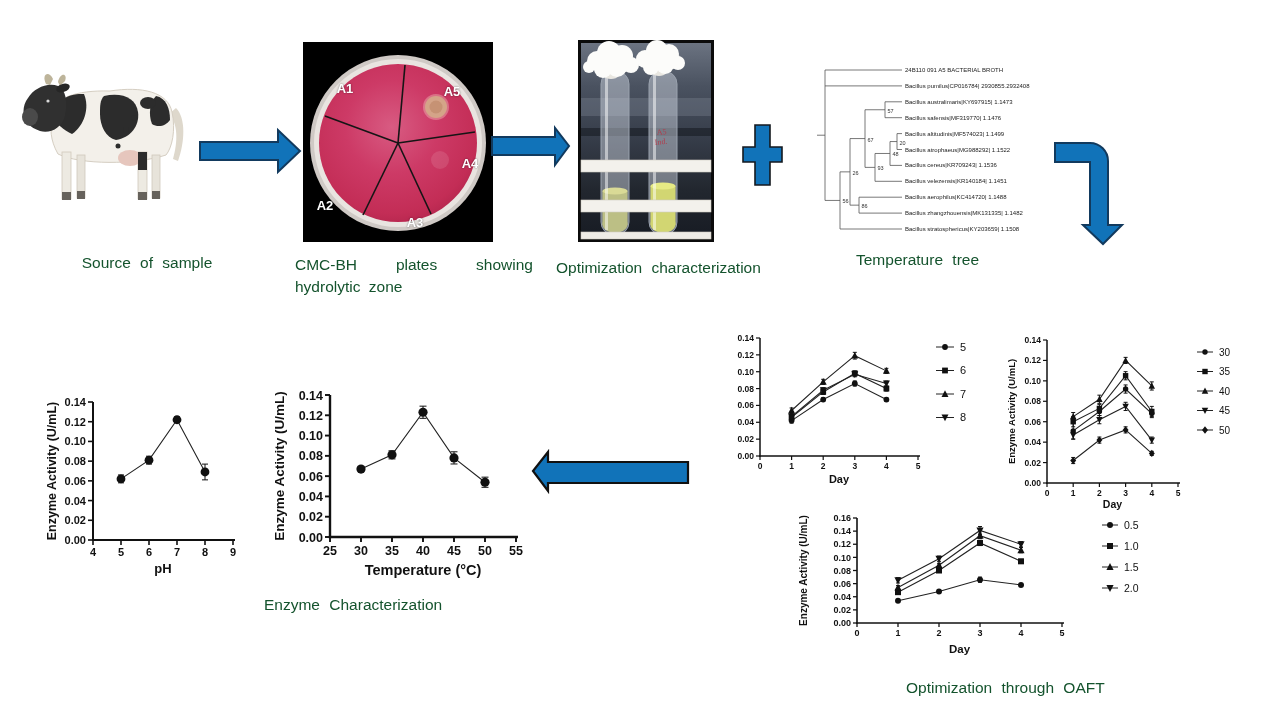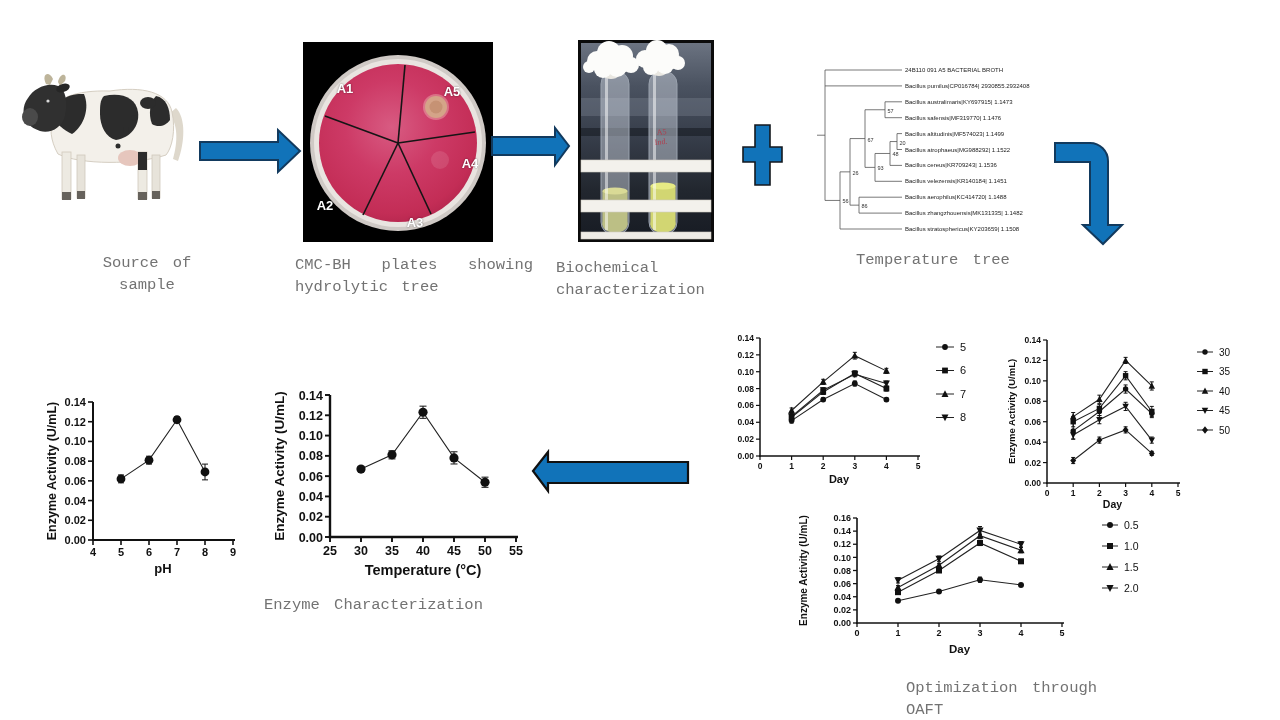--- a/index.html
+++ b/index.html
@@ -1,20 +1,20 @@
 <!DOCTYPE html>
 <html><head>
 <meta charset="utf-8">
 <style>
   html,body{margin:0;padding:0;background:#fff;}
   #fig{position:relative;width:1280px;height:720px;background:#fff;overflow:hidden;
        font-family:"Liberation Sans",sans-serif;}
   .abs{position:absolute;}
-  .caption{position:absolute;font-family:Liberation Mono, monospace;font-size:15.5px;
-           color:#737373;word-spacing:5px;line-height:1.45;}
+  .caption{position:absolute;font-family:Liberation Sans, sans-serif;font-size:15.5px;
+           color:#14532d;word-spacing:5px;line-height:1.45;}
   .caption.just{text-align:justify;word-spacing:4px;}
   .photo-black{position:absolute;background:#000;}
   .tube-frame{position:absolute;border:3px solid #0b0b0b;
       background:linear-gradient(#6b7381 0%,#4a5260 22%,#39404d 45%,#22272f 75%,#171b23 100%);}
   .dish-label{position:absolute;transform:translate(-50%,-50%);color:#ffffff;font-weight:bold;
       font-size:13px;font-family:"Liberation Sans",sans-serif;text-shadow:0 0 2px rgba(0,0,0,.55);}
   svg{overflow:visible;}
 </style>
 </head>
 <body>
@@ -76,21 +76,21 @@
       <circle cx="133" cy="65" r="11" fill="#d4a488"></circle>
       <circle cx="133" cy="65" r="6.5" fill="#c69274"></circle>
       <circle cx="137" cy="118" r="9" fill="rgba(255,235,240,0.12)"></circle>
     </svg>
     <span class="dish-label" style="left:42px;top:46px">A1</span>
     <span class="dish-label" style="left:22px;top:163px">A2</span>
     <span class="dish-label" style="left:112px;top:180px">A3</span>
     <span class="dish-label" style="left:167px;top:121px">A4</span>
     <span class="dish-label" style="left:149px;top:49px">A5</span>
   </div>
-  <div class="caption just" style="left:295px;top:254px;width:238px;">CMC-BH plates showing hydrolytic tree</div>
+  <div class="caption just" style="left:295px;top:254px;width:238px;">CMC-BH plates showing hydrolytic zone</div>
 
   <svg class="abs" style="left:488px;top:118px" width="90" height="55">
     <polygon points="4,19 67,19 67,10 81,28 67,47 67,37 4,37" fill="#1173b9" stroke="#123a5e" stroke-width="2"></polygon>
   </svg>
 
   <div class="tube-frame" style="left:578px;top:40px;width:130px;height:196px;">
     <svg width="130" height="196">
       <rect x="0" y="55" width="130" height="18" fill="#7e8694" opacity="0.35"></rect>
       <rect x="0" y="85" width="130" height="8" fill="#10131a" opacity="0.5"></rect>
 
@@ -134,21 +134,21 @@
           <circle cx="84" cy="22" r="9"></circle>
       </g>
 
       <g>
         <rect x="0" y="117" width="130" height="12" fill="#f3f1ec" stroke="#cfcbc2" stroke-width="0.6"></rect>
         <rect x="0" y="157" width="130" height="12" fill="#f3f1ec" stroke="#cfcbc2" stroke-width="0.6"></rect>
         <rect x="0" y="189" width="130" height="7" fill="#efece6" stroke="#cfcbc2" stroke-width="0.6"></rect>
       </g>
     </svg>
   </div>
-  <div class="caption" style="left:556px;top:257px;width:215px;">Biochemical characterization</div>
+  <div class="caption" style="left:556px;top:257px;width:215px;">Optimization characterization</div>
 
   <svg class="abs" style="left:738px;top:110px" width="50" height="85">
     <path d="M17,15 H32 V37 H44 V52 H32 V75 H17 V52 H5 V37 H17 Z" fill="#1173b9" stroke="#15191f" stroke-width="1.6"></path>
   </svg>
 
   <svg class="abs" style="left:812px;top:48px" width="240" height="200">
       <line x1="13" y1="22" x2="90" y2="22" stroke="#555" stroke-width="0.8"></line>
       <text x="93" y="24" font-size="6" text-anchor="start" font-family="&quot;Liberation Sans&quot;,sans-serif" font-weight="normal" fill="#222">24B110 091 A5 BACTERIAL BROTH</text>
       <line x1="13" y1="37.9" x2="90" y2="37.9" stroke="#555" stroke-width="0.8"></line>
       <text x="93" y="39.9" font-size="6" text-anchor="start" font-family="&quot;Liberation Sans&quot;,sans-serif" font-weight="normal" fill="#222">Bacillus pumilus|CP016784| 2930855.2932408</text>

